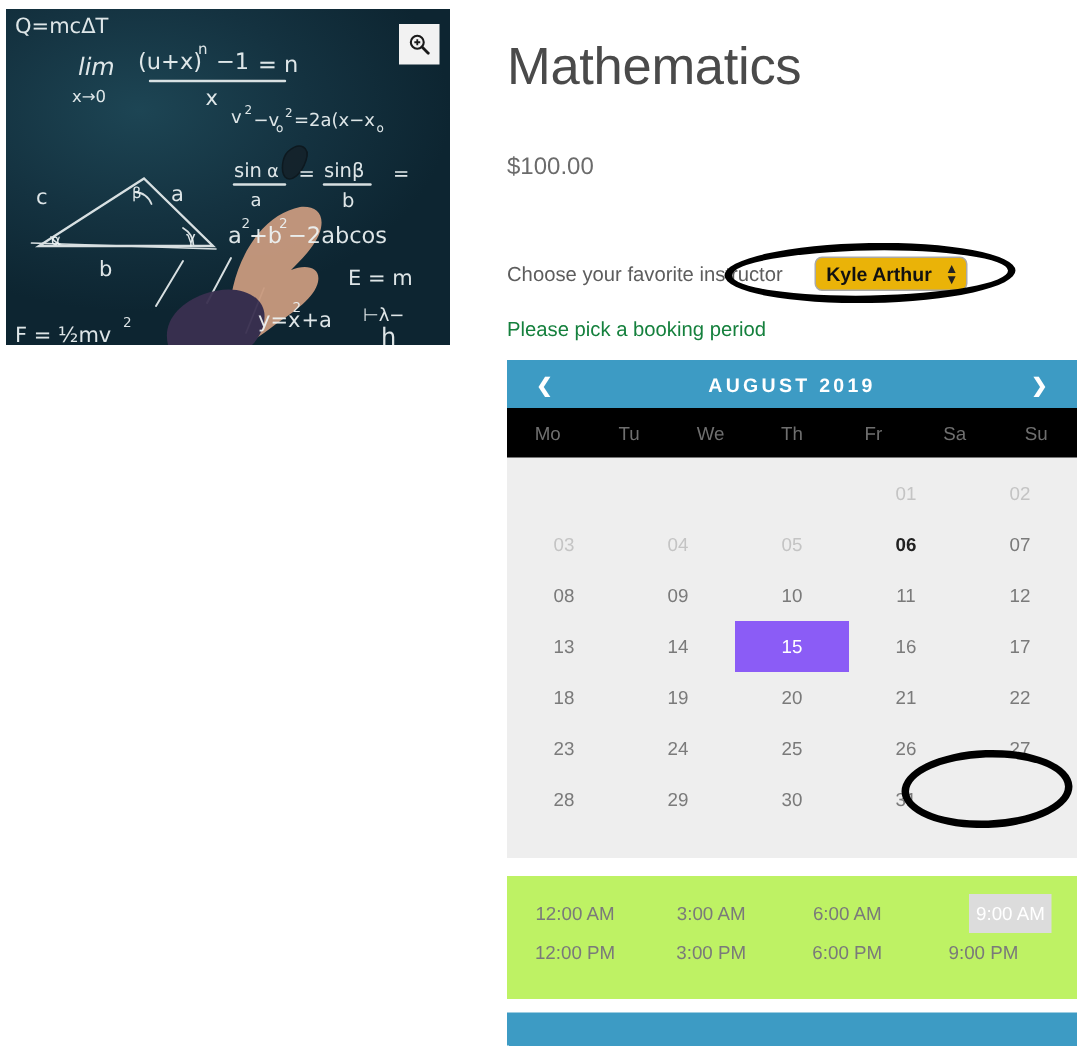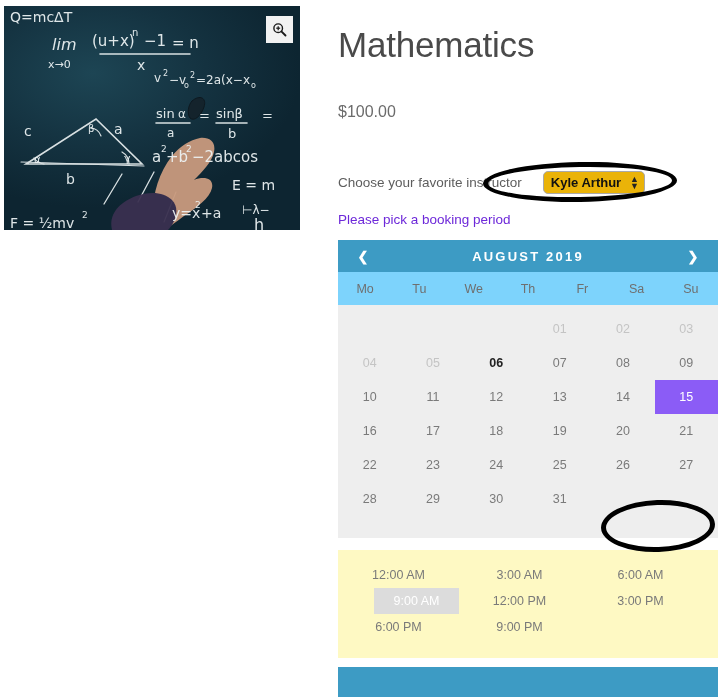--- a/index.html
+++ b/index.html
@@ -121,21 +121,21 @@
     line-height: 7px;
     color: #222;
     text-align: center;
   }
 
   .booking-period-label {
     margin: 0;
     padding-top: 18px;
     padding-bottom: 13px;
     font-size: 13.5px;
-    color: #6d28d9;
+    color: #15803d;
   }
 
   
   .calendar {
     width: 380px;
     background: #eeeeee;
   }
   .cal-header {
     background: #3d9bc4;
     height: 32px;
@@ -156,33 +156,33 @@
   }
   .cal-month {
     color: #ffffff;
     font-size: 13px;
     font-weight: bold;
     letter-spacing: 2.2px;
   }
   .cal-weekdays {
     display: grid;
     grid-template-columns: repeat(7, 1fr);
-    background: #7dd3fc;
+    background: #000000;
     height: 33px;
   }
   .cal-weekdays div {
     display: flex;
     align-items: center;
     justify-content: center;
     font-size: 12.5px;
     color: #6f6f6f;
   }
   .cal-grid {
     display: grid;
-    grid-template-columns: repeat(6, 1fr);
+    grid-template-columns: repeat(5, 1fr);
     padding: 7px 0 22px 0;
   }
   .cal-cell {
     height: 34px;
     display: flex;
     align-items: center;
     justify-content: center;
     font-size: 12.5px;
     color: #7a7a7a;
     cursor: pointer;
@@ -199,23 +199,23 @@
   }
   .cal-cell.selected .pill {
     background: #8b5cf6;
     color: #ffffff;
   }
 
   
   .timeslots {
     margin-top: 12px;
     width: 380px;
-    background: #fef9c3;
+    background: #bef264;
     display: grid;
-    grid-template-columns: repeat(3, 1fr);
+    grid-template-columns: repeat(4, 1fr);
     padding: 12px 17px 18px 0;
     box-sizing: border-box;
   }
   .slot {
     height: 26px;
     display: flex;
     align-items: center;
     justify-content: center;
     font-size: 12.5px;
     color: #7a7a7a;

